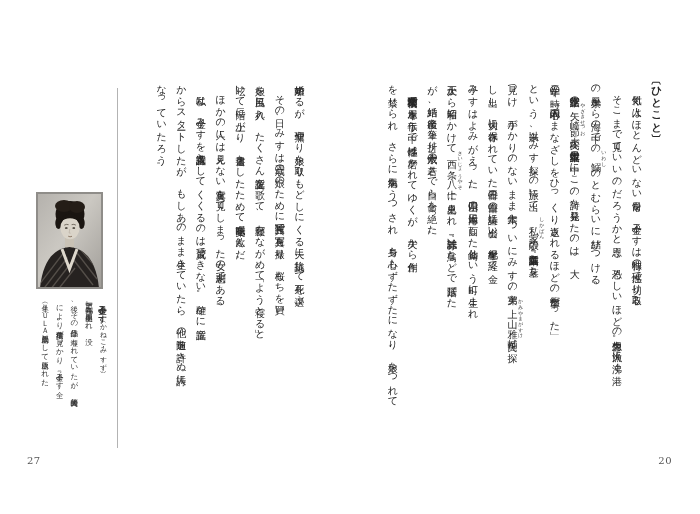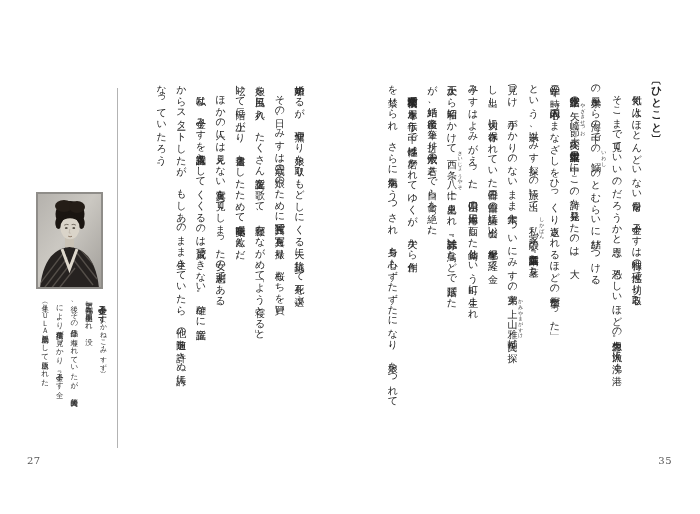--- a/index.html
+++ b/index.html
@@ -166,15 +166,15 @@
 
   <div class="vtext caption">
     <p class="cap-name-line"><span class="cap-name">金子みすゞ</span><span class="cap-reading">（かねこ・みすず）</span></p>
     <p class="tcol">一九〇三〜一九三〇年。山口県生まれ。没</p>
       <p class="tcol">後、その作品は埋もれていたが、矢崎節夫</p>
       <p class="tcol">により遺稿集が見つかり、『金子みすゞ全</p>
       <p class="tcol">集』（ＪＵＬＡ出版局）として出版された。</p>
   </div>
 
   <div class="page-number pn-left">27</div>
-  <div class="page-number pn-right">35</div>
+  <div class="page-number pn-right">20</div>
 
 </div>
 
 </body></html>

